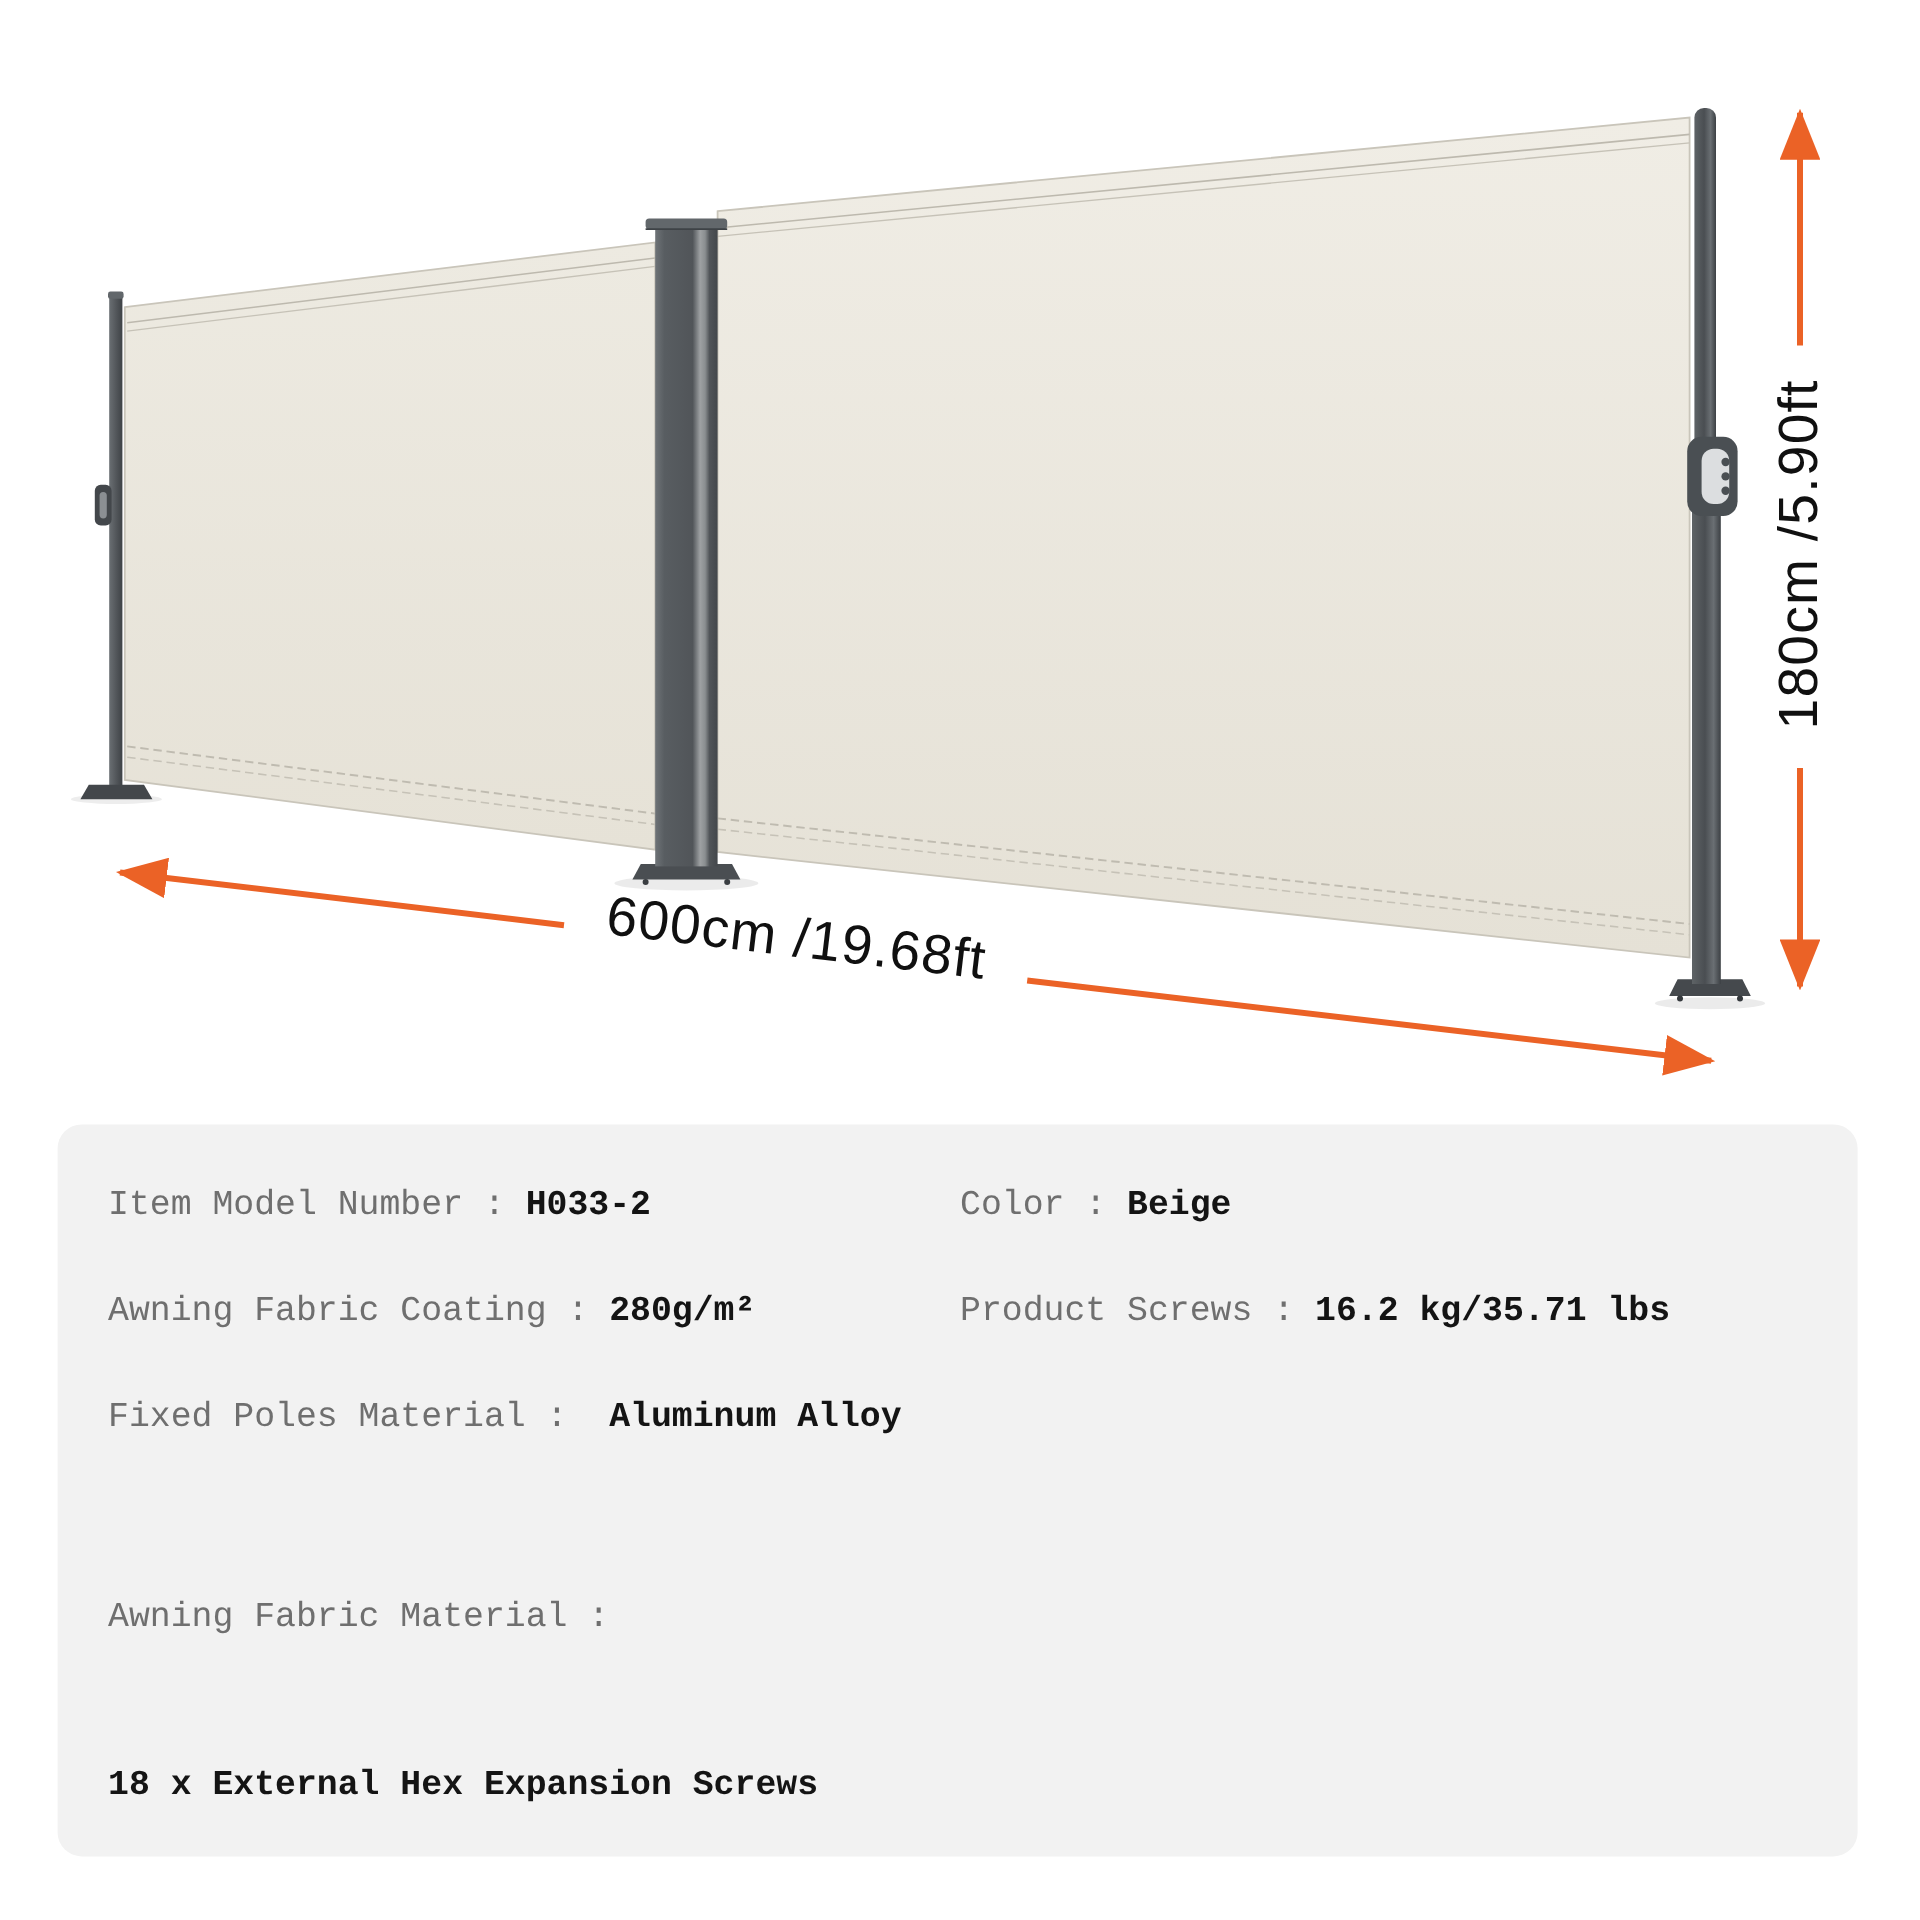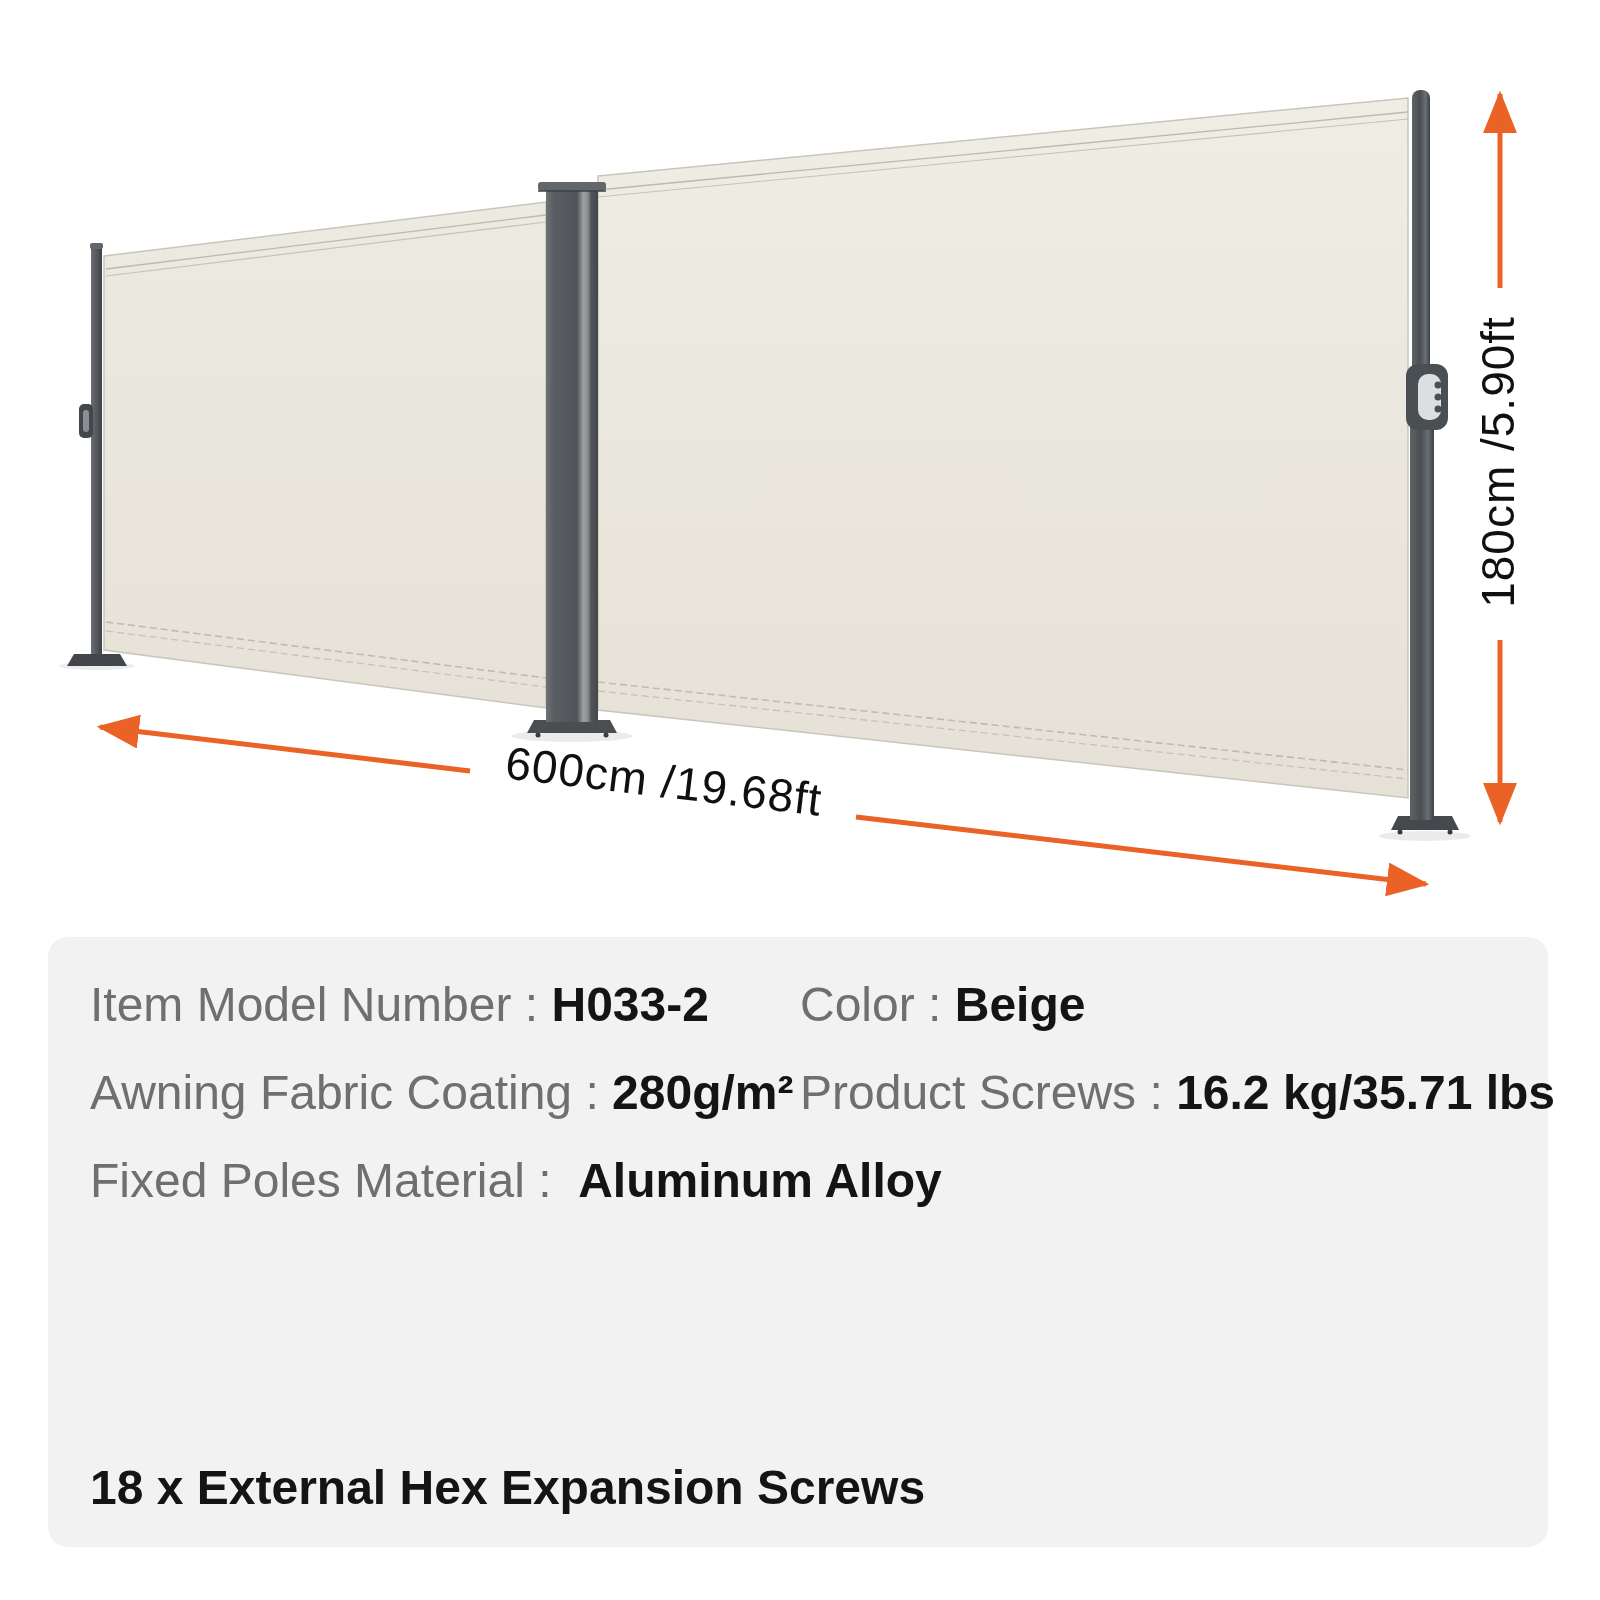--- a/index.html
+++ b/index.html
@@ -6,21 +6,21 @@
   .canvas{
     position:relative;width:1600px;height:1600px;background:#ffffff;
     font-family:"Liberation Sans", sans-serif;overflow:hidden;
   }
   .illustration{position:absolute;left:0;top:0;}
   .dim-label{font-family:"Liberation Sans", sans-serif;font-size:46px;fill:#101010;letter-spacing:1px;}
   .spec-panel{
     position:absolute;left:48px;top:937px;width:1500px;height:610px;
     background:#F2F2F2;border-radius:20px;
   }
-  .spec-line{position:absolute;font-size:48px;line-height:46px;white-space:nowrap;}
+  .spec-line{position:absolute;font-size:29px;line-height:46px;white-space:nowrap;font-family:Liberation Mono, monospace;}
   .spec-line span{white-space:pre;}
   .lbl{color:#6F6F6F;font-weight:400;}
   .val{color:#141414;font-weight:700;}
   .col1{left:42px;}
   .col2{left:752px;text-align:center;}
 </style>
 </head>
 <body>
 
 <div class="canvas">
@@ -139,18 +139,21 @@
     </div>
     <div class="spec-line col2" style="top:133px;">
       <span class="lbl">Product Screws : </span><span class="val">16.2 kg/35.71 lbs</span>
     </div>
 
     <div class="spec-line col1" style="top:221px;">
       <span class="lbl">Fixed Poles Material :  </span><span class="val">Aluminum Alloy</span>
     </div>
 
 
+    <div class="spec-line col1" style="top:388px;">
+      <span class="lbl">Awning Fabric Material :</span>
+    </div>
     <div class="spec-line col1" style="top:528px;">
       <span class="val">18 x External Hex Expansion Screws</span>
     </div>
 
   </div>
 </div>
 
 </body></html>

